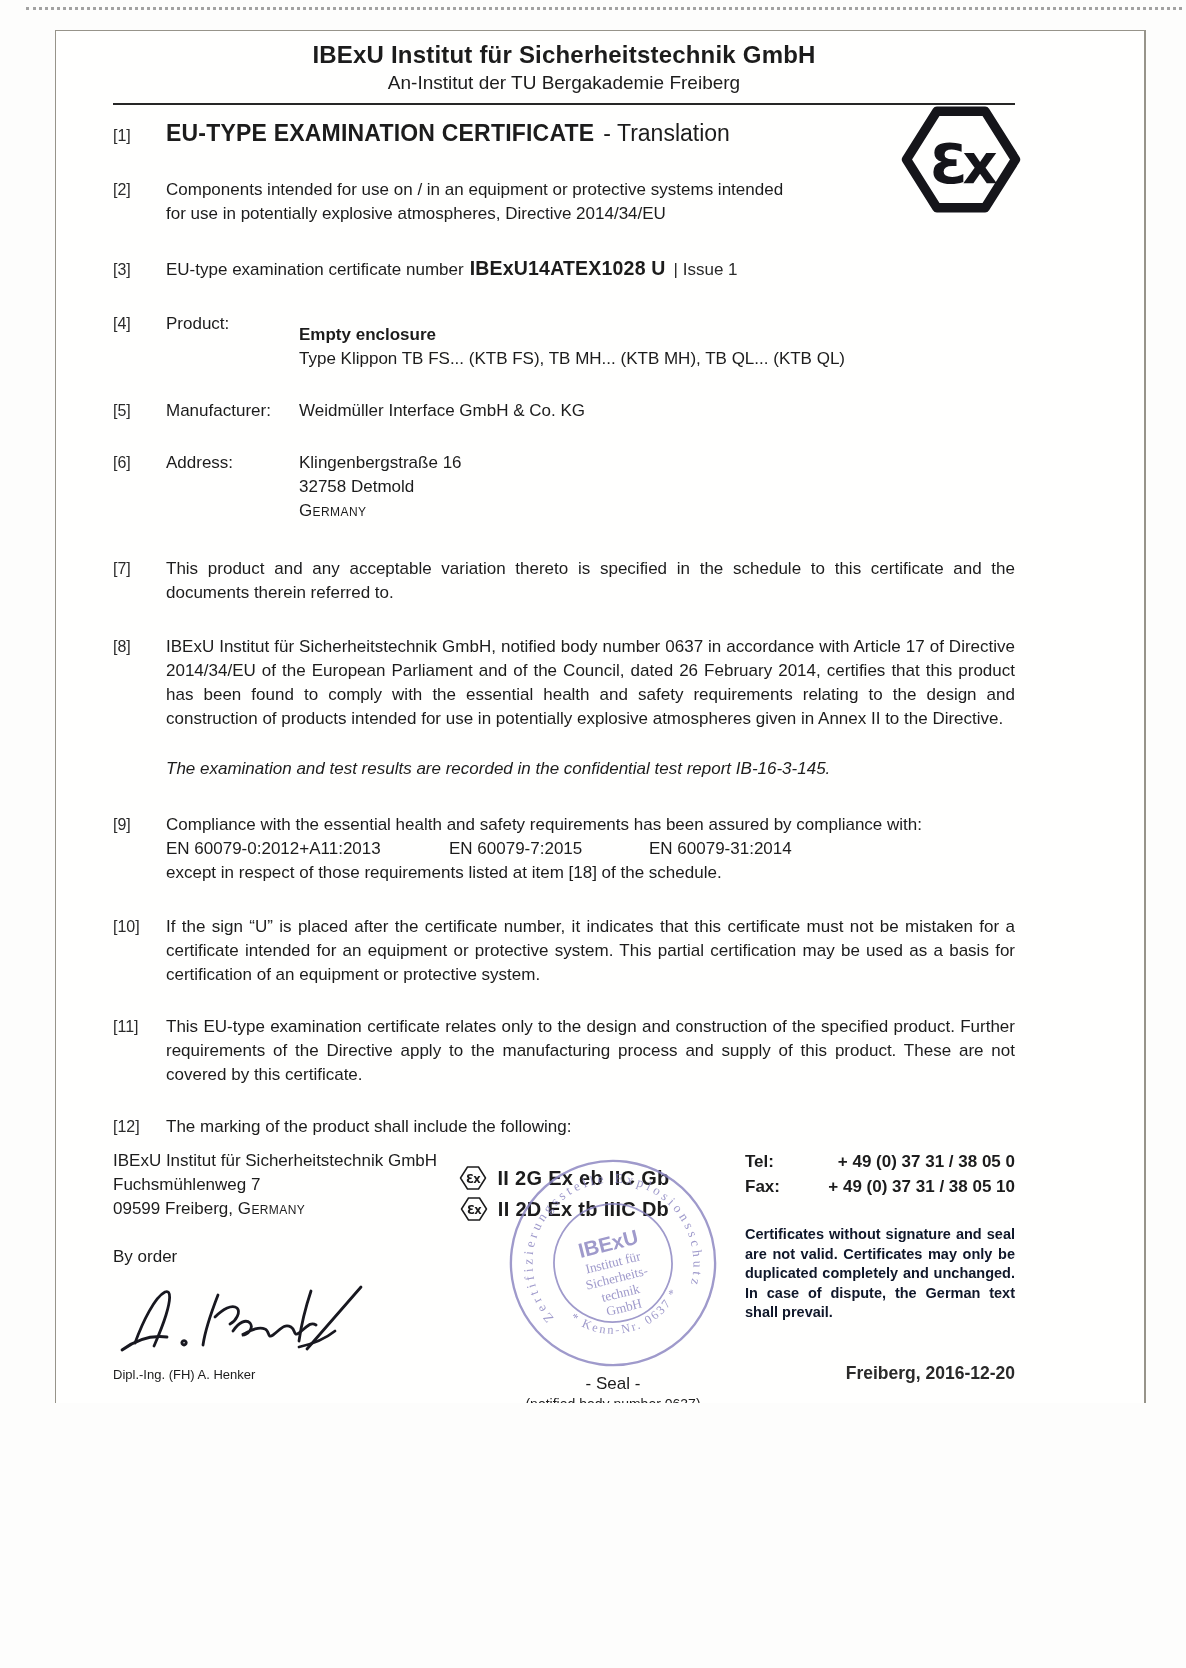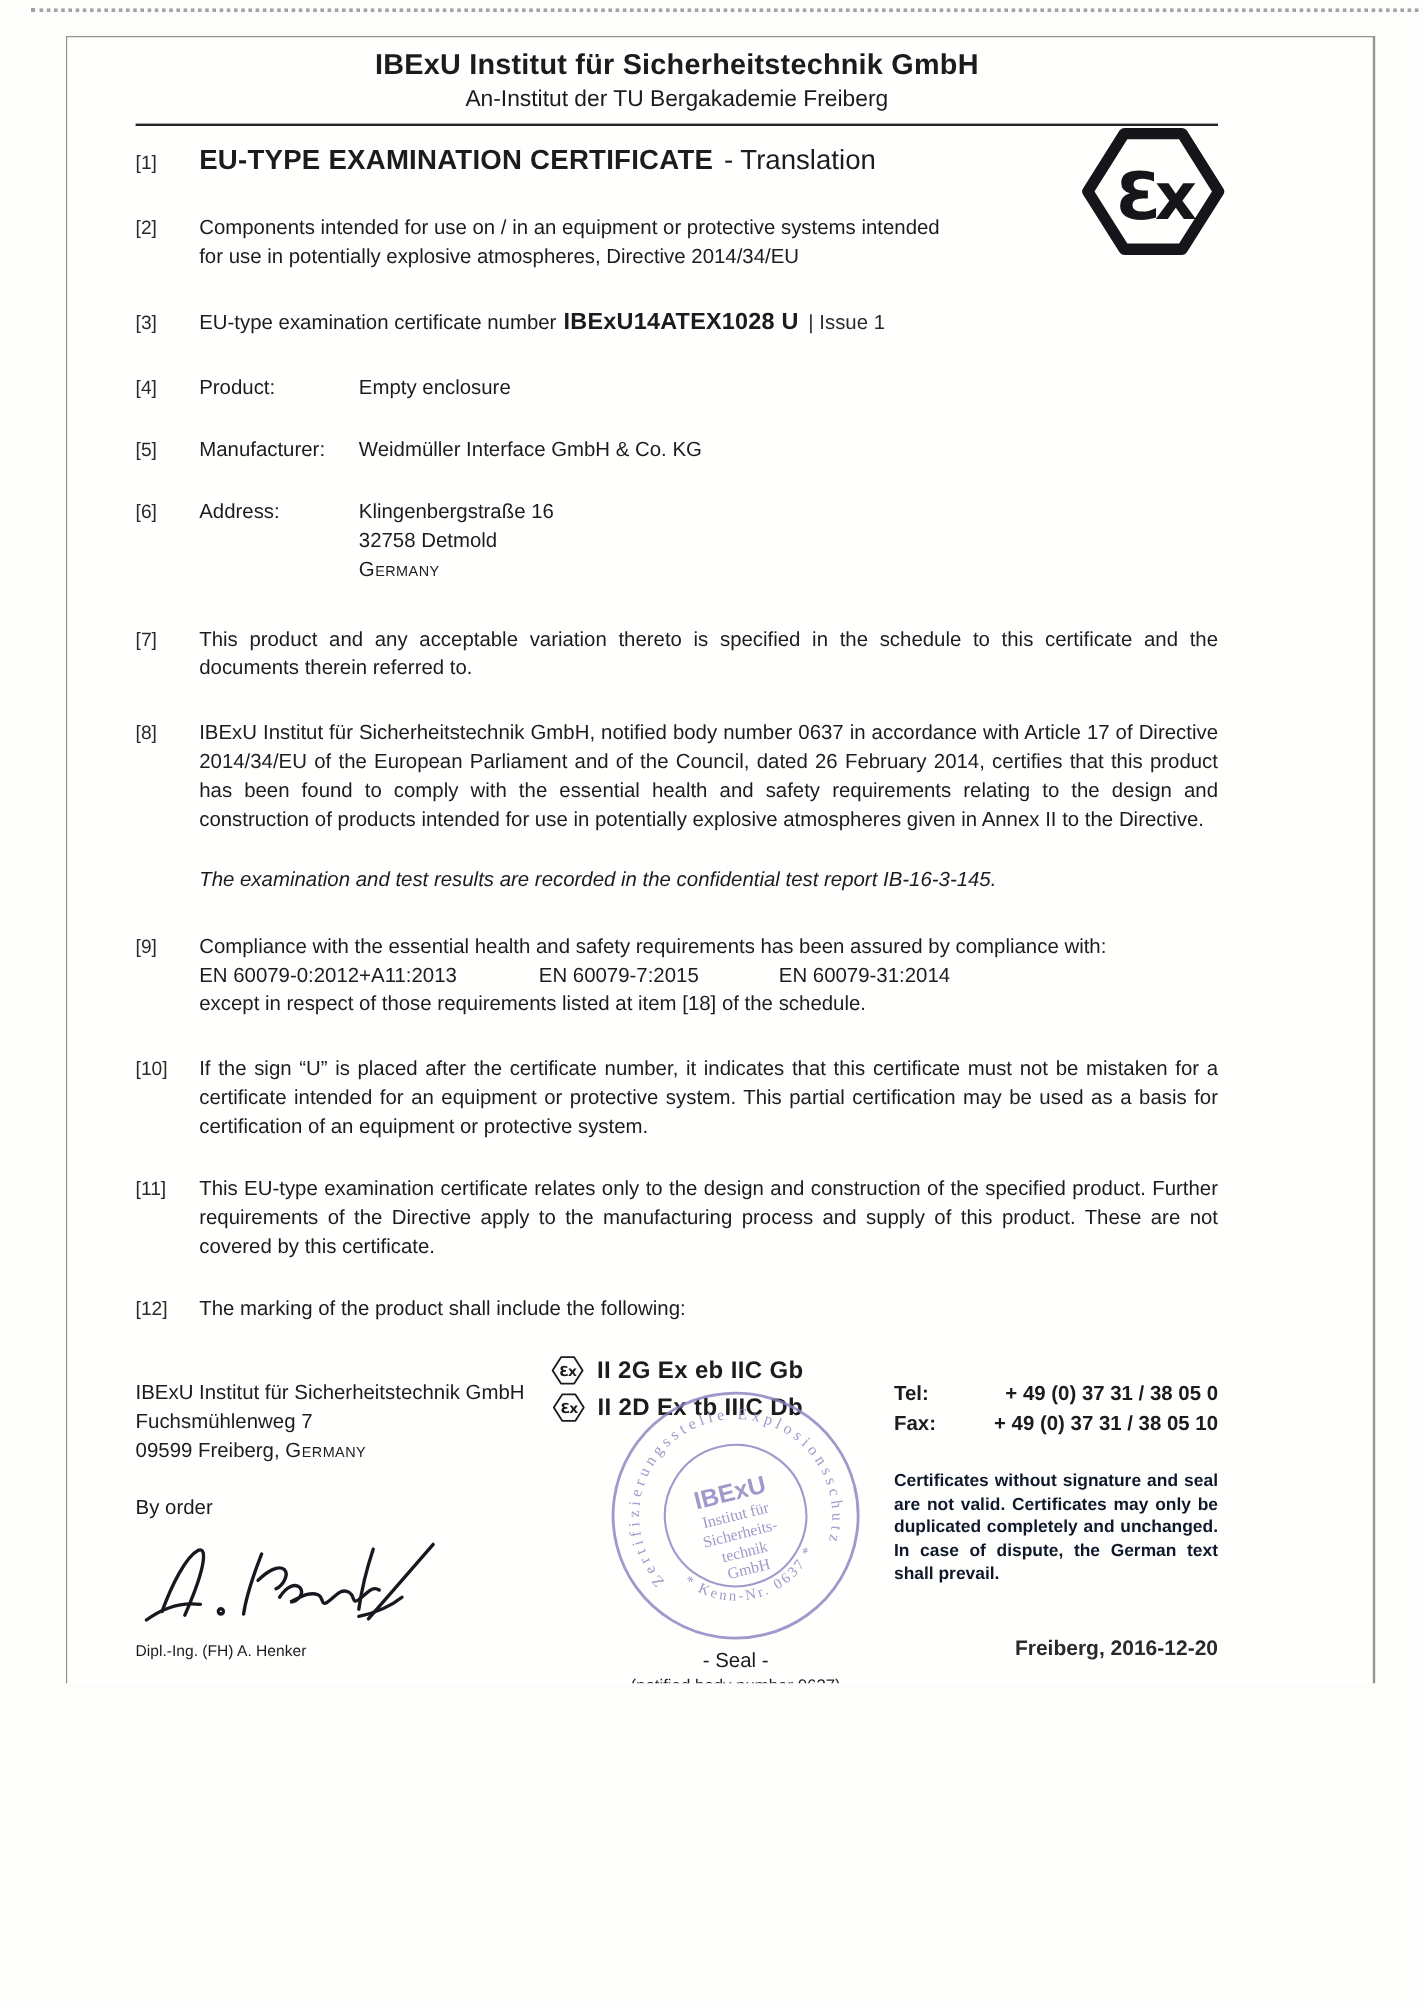--- a/index.html
+++ b/index.html
@@ -14,21 +14,21 @@
   
   .org-name{font-size:24px;font-weight:bold;text-align:center;letter-spacing:.2px;}
   .org-sub{font-size:19px;text-align:center;margin-top:3px;}
   .head-rule{border:0;border-top:2px solid #262626;margin:9px 0 0 0;}
 
   
   .sec{display:grid;grid-template-columns:53px 849px;align-items:baseline;}
   .num{font-size:16px;color:#2a2a2a;}
   .txt{font-size:17px;line-height:24px;}
   .just{text-align:justify;}
-  .b{font-weight:normal;}
+  .b{font-weight:bold;margin-top:11px;}
   .smallcaps{font-variant:small-caps;letter-spacing:.4px;}
 
   .s1{margin-top:16px;}
   .s1 .title{font-size:23px;font-weight:bold;letter-spacing:.2px;}
   .s1 .suffix{font-size:23px;font-weight:normal;margin-left:9px;}
   .s2{margin-top:30px;} .s2 .txt{max-width:618px;}
   .s3{margin-top:30px;}
   .s3 .cert-no{font-size:19.5px;font-weight:bold;margin-left:6px;letter-spacing:.2px;}
   .s3 .issue{font-weight:normal;font-size:17px;margin-left:8px;color:#2a2a2a;}
   .s4{margin-top:30px;} .s5{margin-top:28px;} .s6{margin-top:28px;}
@@ -102,20 +102,21 @@
           <span>EU-type examination certificate number</span><span class="cert-no">IBExU14ATEX1028 U</span><span class="issue">| Issue 1</span>
         </div>
       </div>
 
       <div class="sec s4">
         <div class="num">[4]</div>
         <div class="txt lblrow">
           <div>Product:</div>
           <div>
             <div class="b">Empty enclosure</div>
+            <div>Type Klippon TB FS... (KTB FS), TB MH... (KTB MH), TB QL... (KTB QL)</div>
           </div>
         </div>
       </div>
 
       <div class="sec s5">
         <div class="num">[5]</div>
         <div class="txt lblrow">
           <div>Manufacturer:</div>
           <div>Weidmüller Interface GmbH &amp; Co. KG</div>
         </div>

